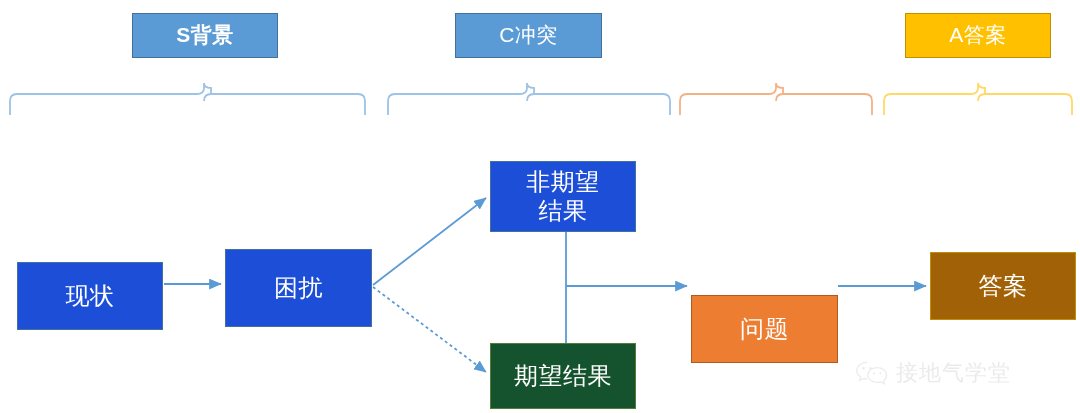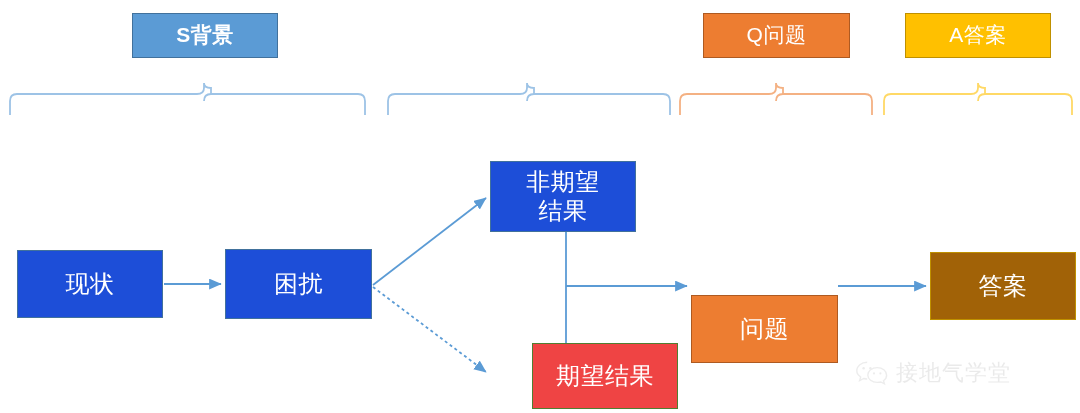--- a/index.html
+++ b/index.html
@@ -42,21 +42,21 @@
   .chip-orange { background:#ED7D31; border-color:#AE5A21; }
   .chip-yellow { background:#FFC000; border-color:#BF9000; }
 
   
   .node {
     border-width: 1px;
     border-style: solid;
     font-size: 24px;
   }
   .node-blue   { background:#1d4ed8; border-color:#41719C; }
-  .node-green  { background:#ef4444; border-color:#507E32;margin-left:42px; }
+  .node-green  { background:#14532d; border-color:#507E32; }
   .node-orange { background:#ED7D31; border-color:#AE5A21;margin-top:43px; }
   .node-yellow { background:#a16207; border-color:#BF9000; }
 
   svg.overlay {
     position: absolute;
     left: 0;
     top: 0;
     width: 1080px;
     height: 413px;
     pointer-events: none;
@@ -121,28 +121,28 @@
 
     <line x1="566" y1="232" x2="566" y2="344" stroke="#5B9BD5" stroke-width="1.8"></line>
 
     <line x1="566" y1="286" x2="687" y2="286" stroke="#5B9BD5" stroke-width="1.8" marker-end="url(#ah)"></line>
 
     <line x1="838" y1="286" x2="926" y2="286" stroke="#5B9BD5" stroke-width="1.8" marker-end="url(#ah)"></line>
   </svg>
 
   <div class="box chip chip-blue" style="left:132px; top:13px; width:146px;font-weight:bold;">S背景</div>
 
+  <div class="box chip chip-blue" style="left:455px; top:13px; width:147px;">C冲突</div>
 
-  <div class="box chip chip-orange" style="left:703px; top:13px; width:147px;">Q问题</div>
 
   <div class="box chip chip-yellow" style="left:905px; top:13px; width:146px;">A答案</div>
 
-  <div class="box node node-blue" style="left:17px; top:250px; width:146px; height:68px;">现状</div>
+  <div class="box node node-blue" style="left:17px; top:262px; width:146px; height:68px;">现状</div>
 
-  <div class="box node node-blue" style="left:225px; top:249px; width:147px; height:70px;">困扰</div>
+  <div class="box node node-blue" style="left:225px; top:249px; width:147px; height:78px;">困扰</div>
 
   <div class="box node node-blue" style="left:490px; top:161px; width:146px; height:71px;">非期望
 结果</div>
 
   <div class="box node node-green" style="left:490px; top:343px; width:146px; height:66px;">期望结果</div>
 
   <div class="box node node-orange" style="left:691px; top:252px; width:147px; height:68px;">问题</div>
 
   <div class="box node node-yellow" style="left:930px; top:252px; width:146px; height:68px;">答案</div>
 

